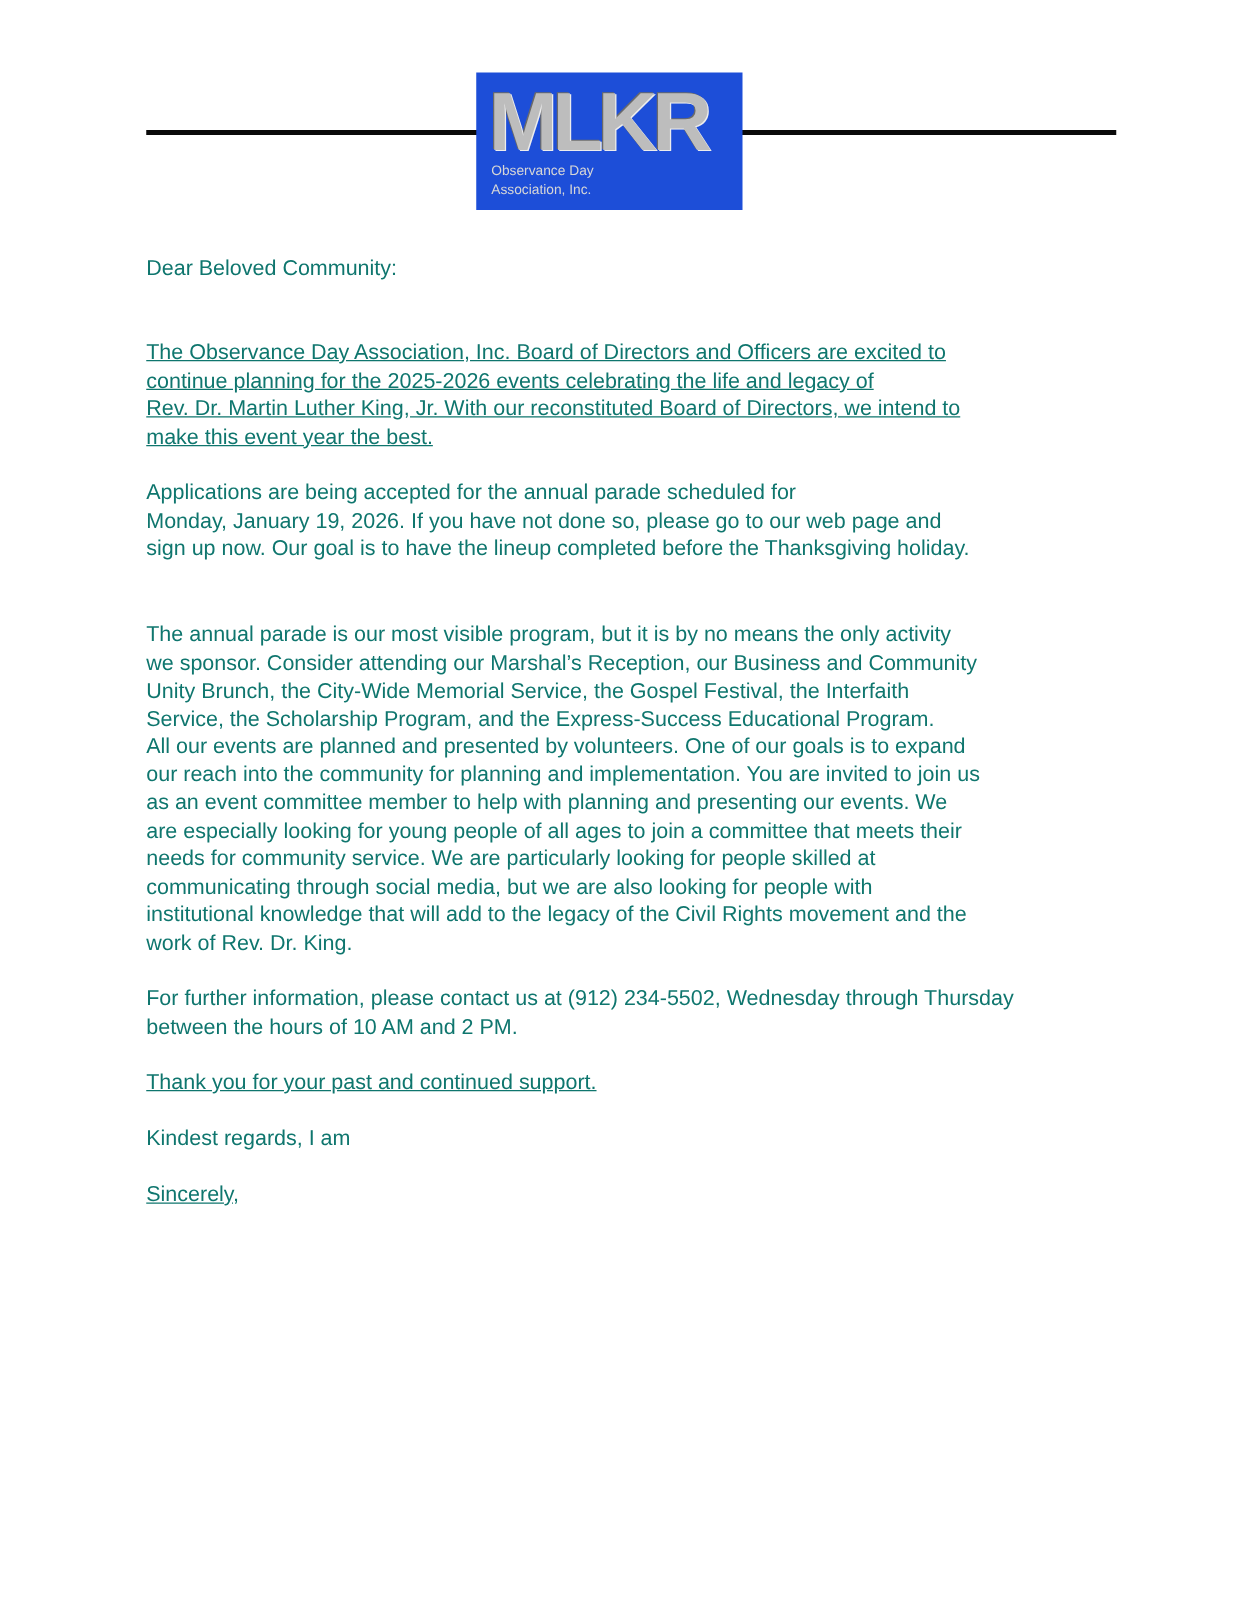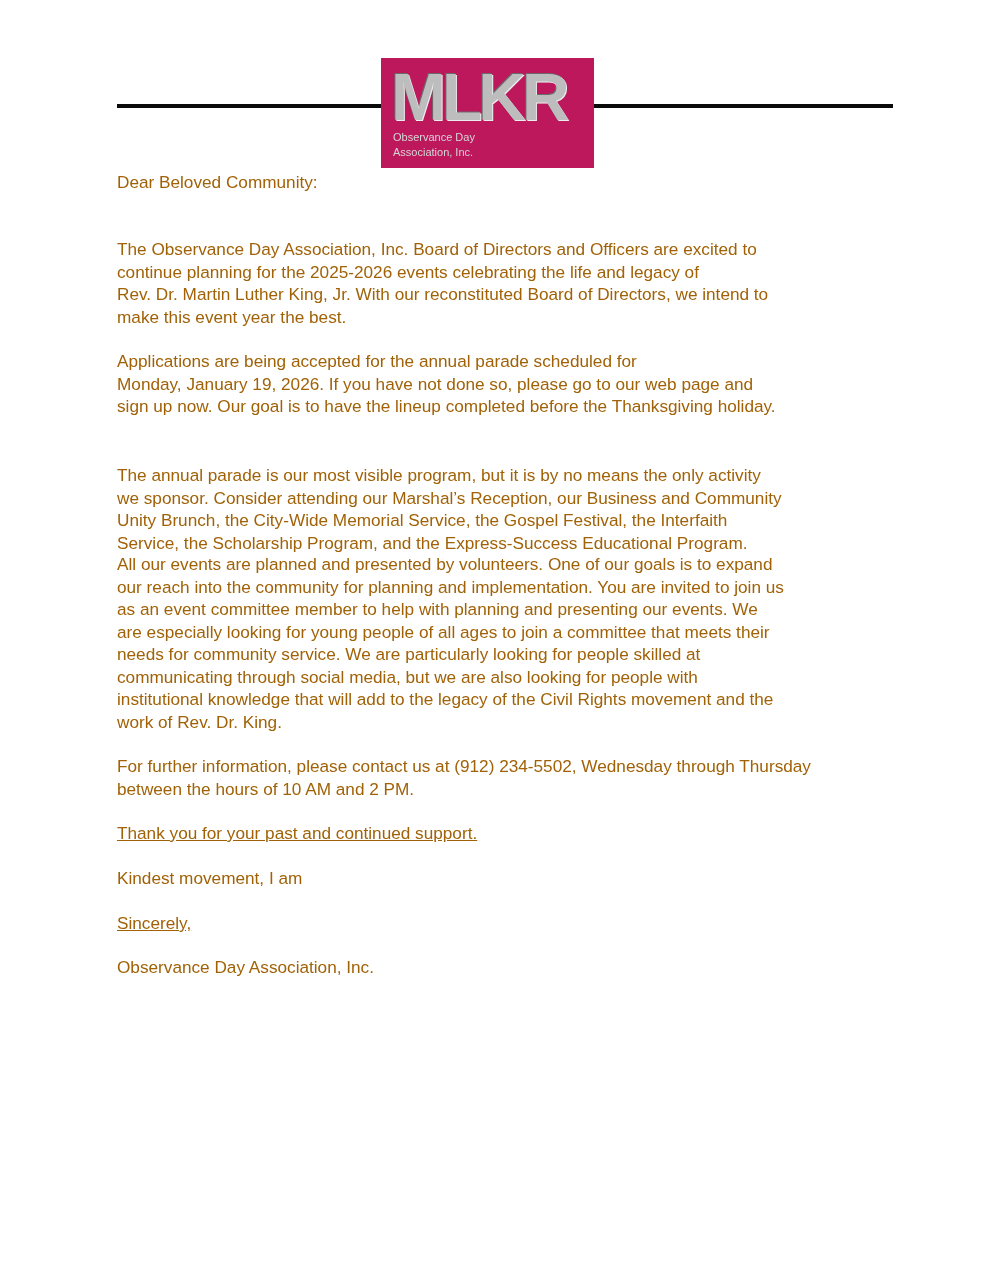--- a/index.html
+++ b/index.html
@@ -2,31 +2,31 @@
 <html><head>
   <meta charset="utf-8">
   <style>
     html, body { margin: 0; padding: 0; background: #ffffff; }
     body { width: 995px; height: 1287px; position: relative; overflow: hidden;
            font-family: "Liberation Sans", sans-serif; color: #111111; }
     .rule { position: absolute; height: 4px; background: #0a0a0a; top: 104px; }
     .rule-left { left: 117px; width: 266px; }
     .rule-right { left: 593px; width: 300px; }
     .logo { position: absolute; left: 381px; top: 58px; width: 213px; height: 110px;
-            background: #be185d; overflow: hidden; }
+            background: #1d4ed8; overflow: hidden; }
     .logo-mark { position: absolute; left: 10px; top: 4px; font-family: "Liberation Sans", sans-serif;
                  font-weight: bold; font-size: 66px; letter-spacing: -4px; color: #bdbdbd;
                  line-height: 70px; text-shadow: 1px 1px 0 #ededed, -1px -1px 0 #6a6a6a; }
     .logo-line { position: absolute; left: 12px; font-size: 11px; color: #d6d6d6; line-height: 12px; white-space: nowrap; }
     .logo-line1 { top: 73px; text-align: center; }
     .logo-line2 { top: 88px; }
-    .letter { position: absolute; left: 117px; width: 770px; font-size: 17.2px; line-height: 22.5px; color: #a16207; }
+    .letter { position: absolute; left: 117px; width: 770px; font-size: 17.2px; line-height: 22.5px; color: #0f766e; margin-top: 32px; }
     .letter p { margin: 0; white-space: pre-line; }
     .salutation { top: 171px; }
-    .p1 { top: 238px; }
+    .p1 { top: 238px; text-decoration: underline; }
     .p2 { top: 350px; }
     .p3 { top: 464px; }
     .p4 { top: 553px; }
     .p5 { top: 755px; }
     .p6 { top: 822px; text-decoration: underline; }
     .p7 { top: 867px; }
     .p8 { top: 912px; text-decoration: underline; }
     .p9 { top: 956px; }
   </style>
 </head>
@@ -73,20 +73,19 @@
 work of Rev. Dr. King.</p>
 </div>
 <div class="letter p5">
   <p>For further information, please contact us at (912) 234-5502, Wednesday through Thursday
 between the hours of 10 AM and 2 PM.</p>
 </div>
 <div class="letter p6">
   <p>Thank you for your past and continued support.</p>
 </div>
 <div class="letter p7">
-  <p>Kindest movement, I am</p>
+  <p>Kindest regards, I am</p>
 </div>
 <div class="letter p8">
   <p>Sincerely,</p>
 </div>
 <div class="letter p9">
-  <p>Observance Day Association, Inc.</p>
 </div>
 
 </body></html>

